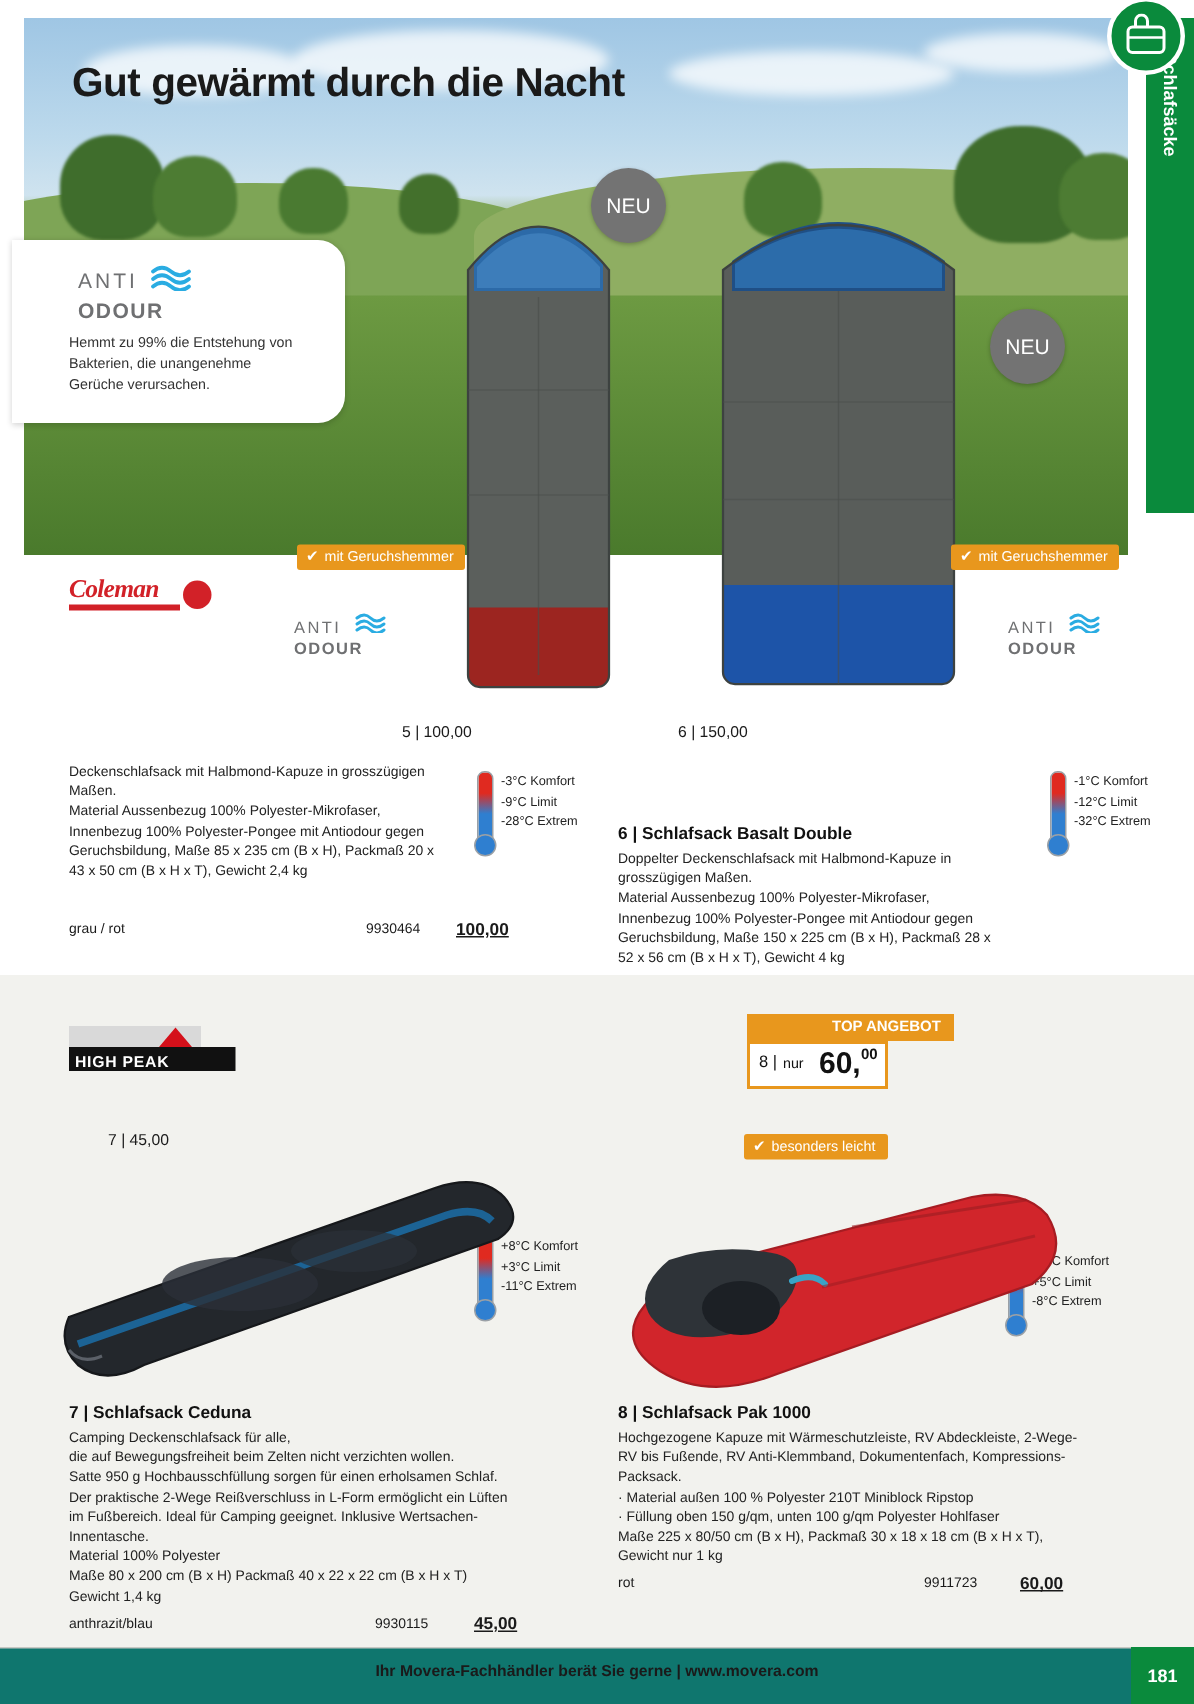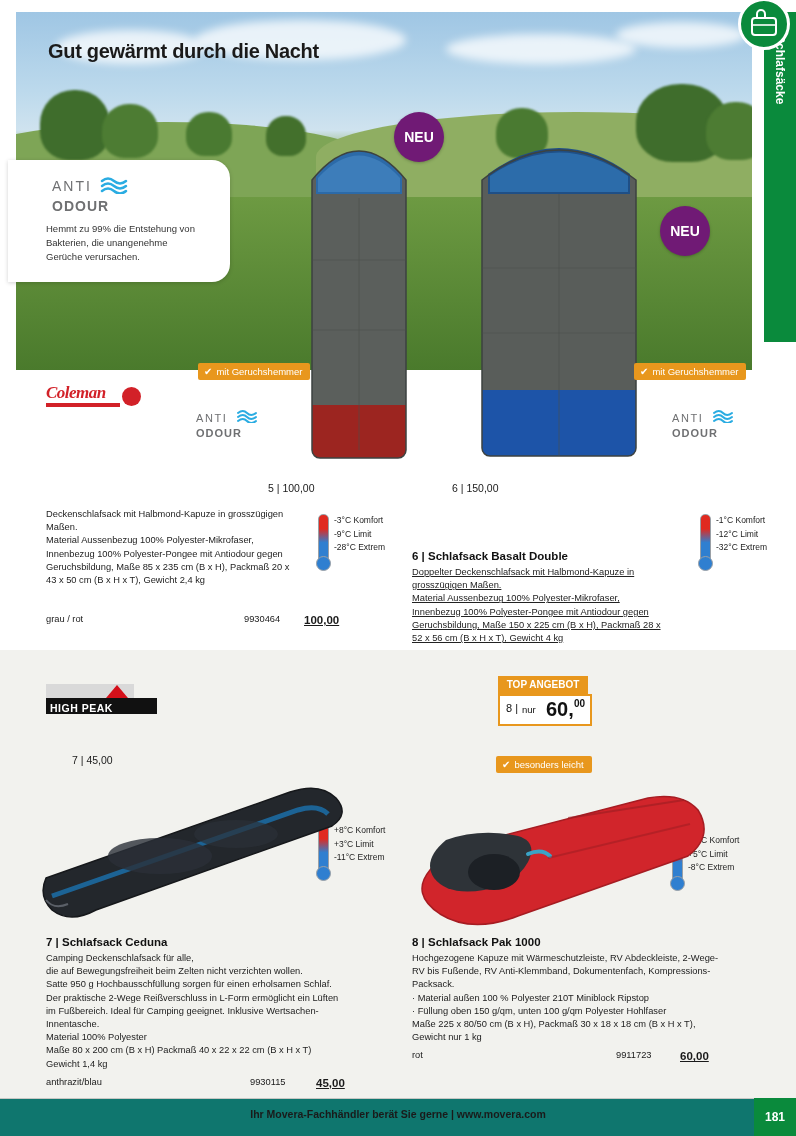--- a/index.html
+++ b/index.html
@@ -49,21 +49,21 @@
     filter: blur(1px);
   }
   .hill {
     position: absolute;
     border-radius: 50% 50% 0 0;
   }
 
   .page-title {
     position: absolute;
     left: 48px; top: 40px;
-    font-size: 20px;
+    font-size: 27px;
     font-weight: bold;
     color: #1a1a1a;
     letter-spacing: -0.3px;
     z-index: 20;
   }
 
   
   .side-tab {
     position: absolute;
     right: 0; top: 12px;
@@ -117,24 +117,24 @@
   .ao-word2 { font-size: 14px; letter-spacing: 1px; color: #6f7072; font-weight: bold; }
   .ao-waves { display:inline-block; vertical-align: middle; margin-left: 4px;}
 
   
   .bag { position: absolute; z-index: 15; }
 
   .neu-badge {
     position: absolute;
     width: 50px; height: 50px;
     border-radius: 50%;
-    background: #701a75;
+    background: #737373;
     color: #fff;
     font-size: 14px;
-    font-weight: bold;
+    font-weight: normal;
     display: flex; align-items: center; justify-content: center;
     z-index: 24;
     box-shadow: 0 1px 3px rgba(0,0,0,0.25);
   }
 
   .flag {
     position: absolute;
     height: 17px;
     background: #e8971d;
     color: #fff;
@@ -263,20 +263,21 @@
     position: absolute;
     left: 498px; top: 28px;
     width: 90px; height: 18px;
     background: #e8971d;
     color: #fff;
     font-size: 10px;
     font-weight: bold;
     text-align: center;
     line-height: 18px;
     z-index: 8;
+    padding-left: 48px;
   }
   .offer-box {
     position: absolute;
     left: 498px; top: 46px;
     width: 90px; height: 28px;
     background: #fff;
     border: 2px solid #e8971d;
     z-index: 8;
   }
   .offer-num { position:absolute; left:6px; top:6px; font-size:11px; color:#111;}
@@ -457,21 +458,21 @@
       <div>-9°C Limit</div>
       <div>-28°C Extrem</div>
     </div>
   </div>
 
   <div class="prod" style="left:412px; top:508px; width:320px; height:122px;margin-top:42px;">
     <div class="prod-title">
       <span class="num">6 |</span>
       <span>Schlafsack Basalt Double</span>
     </div>
-    <div class="prod-desc" style="white-space:pre-line;text-decoration:underline;">Doppelter Deckenschlafsack mit Halbmond-Kapuze in grosszügigen Maßen.
+    <div class="prod-desc" style="white-space:pre-line;">Doppelter Deckenschlafsack mit Halbmond-Kapuze in grosszügigen Maßen.
 Material Aussenbezug 100% Polyester-Mikrofaser, Innenbezug 100% Polyester-Pongee mit Antiodour gegen Geruchsbildung, Maße 150 x 225 cm (B x H), Packmaß 28 x 52 x 56 cm (B x H x T), Gewicht 4 kg</div>
     <div class="prod-foot" style="top:106px; bottom:auto;">
       <span class="prod-color">grau / blau</span>
       <span class="prod-art" style="left:218px;">9930463</span>
       <span class="prod-price" style="left:278px;">150,00</span>
     </div>
   </div>
   <div class="thermo" style="left:700px; top:514px;">
     <div class="thermo-tube"></div>
     <div class="thermo-bulb"></div>

